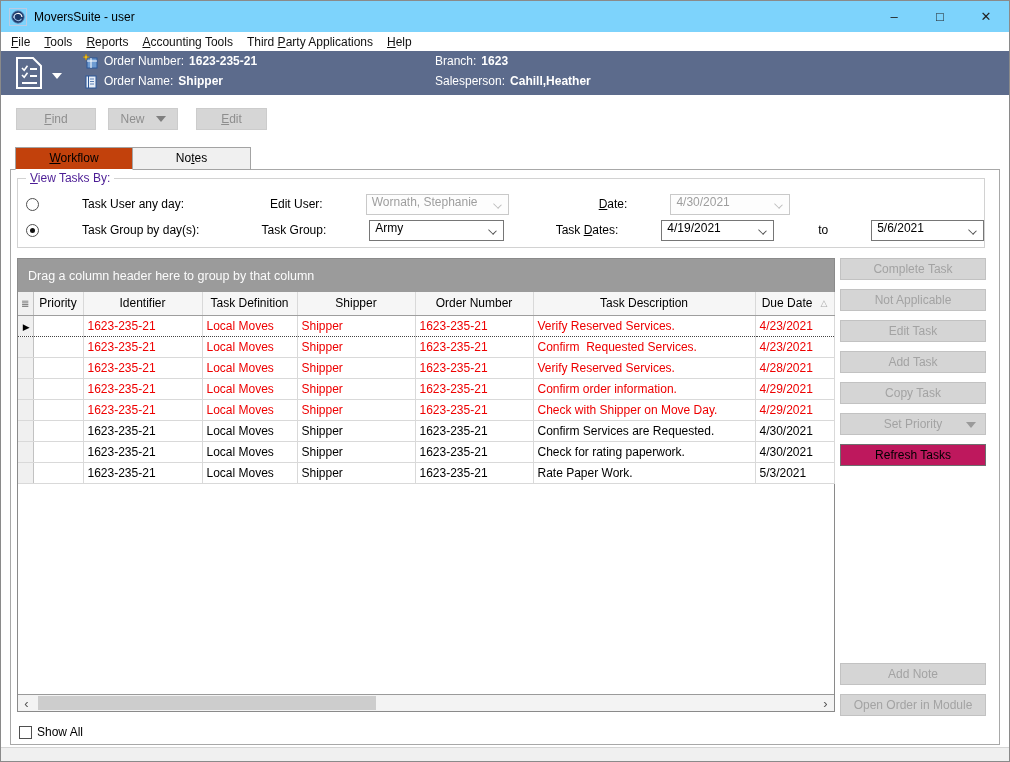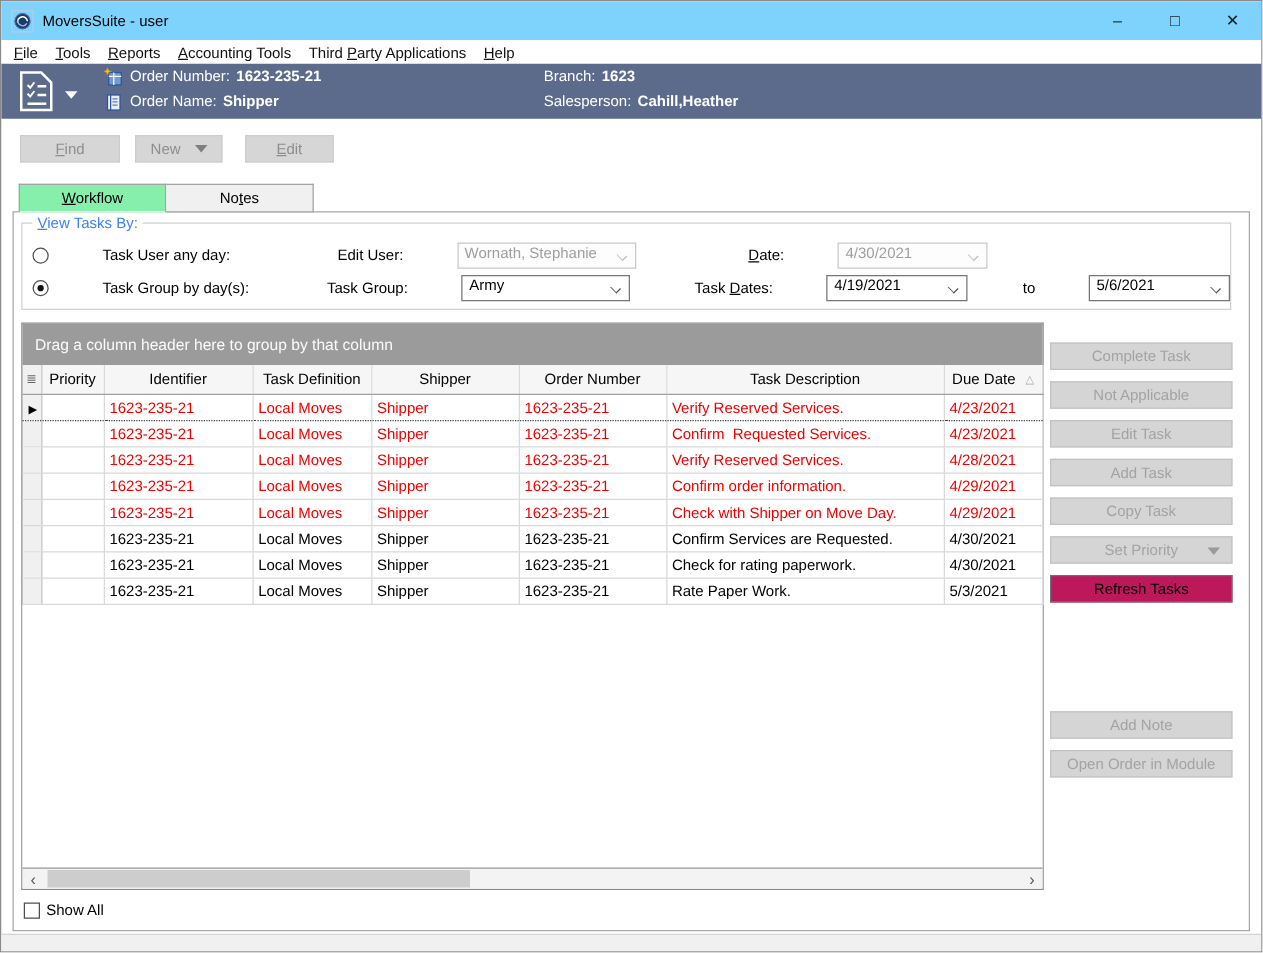--- a/index.html
+++ b/index.html
@@ -31,27 +31,27 @@
   
   .toolbar{margin:13px 0 0 15px;display:flex;align-items:center;}
   .tb-btn{height:22px;background:#d6d6d6;border:1px solid #cccccc;color:#8e8e8e;font-size:12px;display:flex;align-items:center;justify-content:center;}
   .tb-find{width:80px;}
   .tb-new{width:70px;margin-left:12px;gap:11px;}
   .tb-edit{width:71px;margin-left:18px;}
   .dd-arrow{width:0;height:0;border-left:5px solid transparent;border-right:5px solid transparent;border-top:6px solid #7f7f7f;display:inline-block;}
   
   .tabbar{display:flex;margin:17px 0 0 14px;position:relative;z-index:2;}
   .tab{width:118px;height:23px;line-height:21px;text-align:center;font-size:12px;border:1px solid #a3a3a3;background:#f0f0f0;color:#000;margin-bottom:-1px;}
-  .tab.active{background:#86efac;border-bottom:1px solid #fff;}
+  .tab.active{background:#c2410c;border-bottom:1px solid #fff;}
   .tab + .tab{border-left:none;}
   
   .tab-page{margin:0 9px;border:1px solid #a8a8a8;height:576px;background:#fff;position:relative;}
   
   .groupbox{position:relative;border:1px solid #d2d2d2;margin:8px 14px 10px 6px;height:70px;padding:12px 0 0 8px;}
-  .gb-legend{position:absolute;top:-8px;left:8px;background:#fff;padding:0 4px;font-size:12px;color:#3b82f6;}
+  .gb-legend{position:absolute;top:-8px;left:8px;background:#fff;padding:0 4px;font-size:12px;color:#4c1d95;}
   .f-row{display:flex;align-items:center;height:26px;font-size:12px;color:#000;gap:38px;}
   .radio{width:13px;height:13px;border:1px solid #4f4f4f;border-radius:50%;display:inline-flex;align-items:center;justify-content:center;margin-right:5px;background:#fff;flex:0 0 13px;}
   .radio.checked::after{content:"";width:5px;height:5px;border-radius:50%;background:#111;}
   .radio-label{width:132px;}
   .f-label{margin-right:5px;white-space:nowrap;}
   .combo{height:21px;border:1px solid #767676;background:#fff;display:flex;align-items:flex-start;font-size:12px;padding-left:5px;color:#000;position:relative;}
   .combo .chev{position:absolute;right:7px;top:6px;width:7px;height:7px;border-right:1.5px solid #4f4f4f;border-bottom:1.5px solid #4f4f4f;transform:rotate(45deg) scale(1,.75);}
   .combo.disabled{border-color:#c9c9c9;color:#9e9e9e;background:#fdfdfd;}
   .combo.disabled .chev{border-color:#bdbdbd;}
   .w143{width:143px;} .w120{width:120px;}
@@ -70,21 +70,21 @@
   .row-arrow{visibility:hidden;font-size:9px;color:#000;}
   tr.current .row-arrow{visibility:visible;}
   .th-duedate{display:flex;align-items:center;justify-content:center;gap:8px;}
   .sort-icon{font-size:9px;color:#a9a9a9;}
   .grid-filler{flex:1;background:#fff;}
   .hscroll{height:17px;border-top:1px solid #9a9a9a;background:#f3f3f3;display:flex;align-items:stretch;flex:0 0 17px;}
   .hs-arrow{width:17px;display:flex;align-items:center;justify-content:center;color:#555;font-size:13px;}
   .hs-track{flex:1;position:relative;}
   .hs-thumb{position:absolute;left:3px;top:1px;height:14px;width:338px;background:#cdcdcd;}
   
-  .task-buttons{width:146px;margin-left:5px;height:348px;display:flex;flex-direction:column;margin-top:16px;}
+  .task-buttons{width:146px;margin-left:5px;height:458px;display:flex;flex-direction:column;}
   .task-btn{height:22px;flex:0 0 22px;margin-bottom:9px;font-size:12px;display:flex;align-items:center;justify-content:center;position:relative;background:#be185d;border:1px solid #6e6e6e;color:#000;}
   .task-btn.disabled{background:#d5d5d5;border:1px solid #c2c2c2;color:#a3a3a3;}
   .task-btn .dd-arrow{position:absolute;right:9px;top:8px;border-top-color:#9a9a9a;}
   .tb-spacer{flex:1;}
   
   .showall{display:flex;align-items:center;margin:9px 0 0 8px;font-size:12px;}
   .checkbox{width:13px;height:13px;border:1px solid #4f4f4f;background:#fff;margin-right:5px;}
   .window-bottom{position:absolute;left:0;right:0;bottom:0;height:14px;background:#f0f0f0;border-top:1px solid #d5d5d5;}
 </style>
 </head>

